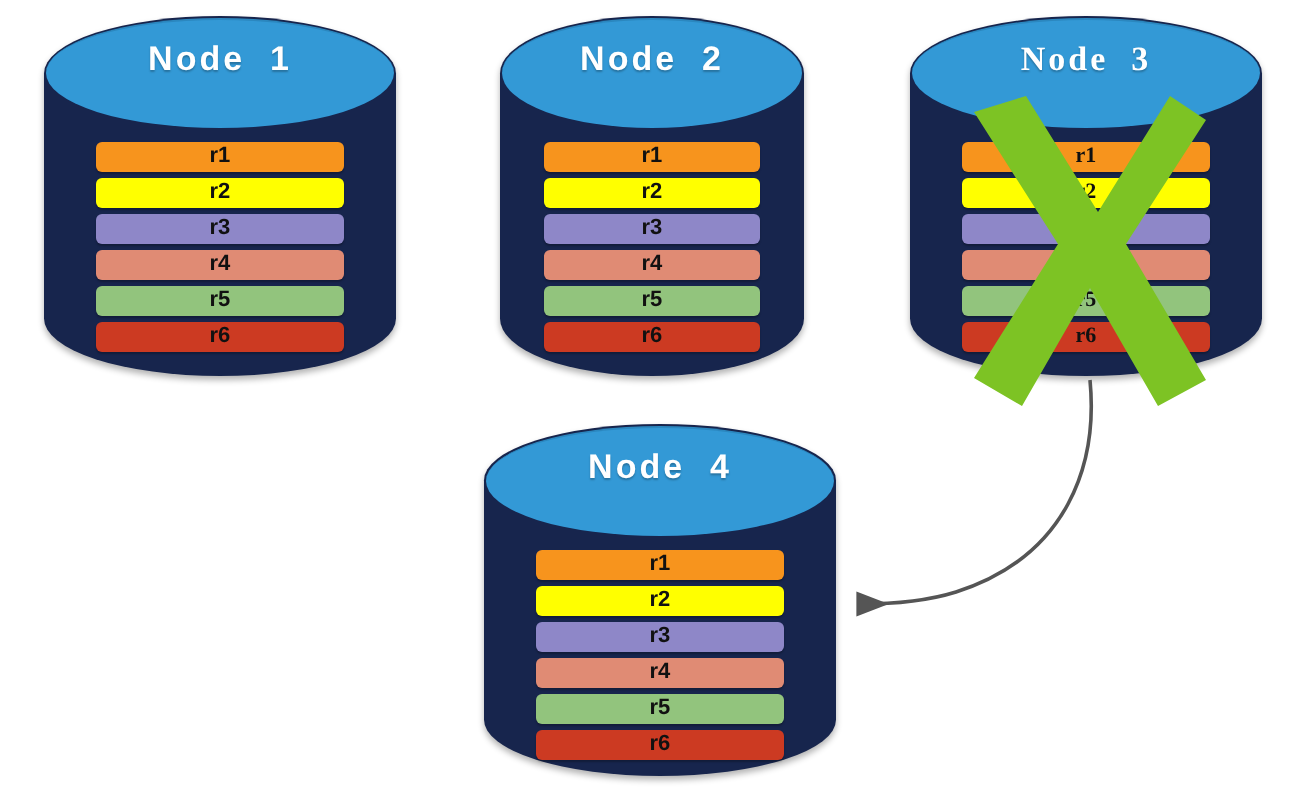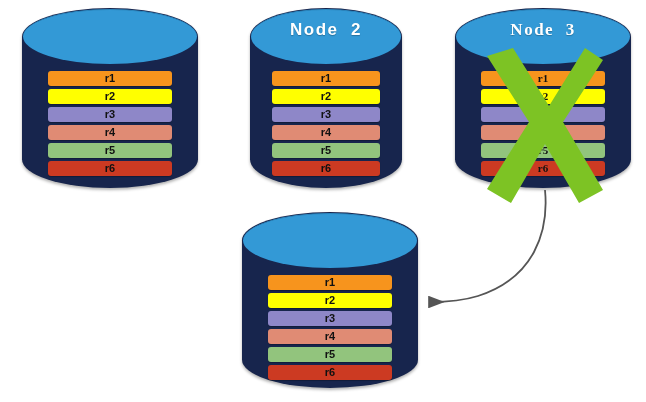--- a/index.html
+++ b/index.html
@@ -96,20 +96,21 @@
   }
 </style>
 </head>
 <body>
 
 <div id="stage">
 
   <div class="node" style="left:22px; top:8px; width:176px; height:180px;">
     <div class="node-body"></div>
     <div class="node-top"></div>
+    <div class="node-title">Node  1</div>
     <div class="rows">
       <div class="row" style="background:#f7941d;">r1</div>
       <div class="row" style="background:#ffff00;">r2</div>
       <div class="row" style="background:#8e87c8;">r3</div>
       <div class="row" style="background:#e08b74;">r4</div>
       <div class="row" style="background:#92c47d;">r5</div>
       <div class="row" style="background:#cc3a22;">r6</div>
     </div>
   </div>
 
@@ -141,20 +142,21 @@
     </div>
 
     <svg class="x-mark" style="left:28px; top:40px;" width="124" height="155" viewBox="0 0 124 155">
       <polygon points="4,8 30,0 66,58 102,0 120,12 80,74 120,142 96,155 62,96 28,155 4,141 46,74" fill="#7dc324"></polygon>
     </svg>
   </div>
 
   <div class="node" style="left:242px; top:212px; width:176px; height:176px;">
     <div class="node-body"></div>
     <div class="node-top"></div>
+    <div class="node-title">Node  4</div>
     <div class="rows">
       <div class="row" style="background:#f7941d;">r1</div>
       <div class="row" style="background:#ffff00;">r2</div>
       <div class="row" style="background:#8e87c8;">r3</div>
       <div class="row" style="background:#e08b74;">r4</div>
       <div class="row" style="background:#92c47d;">r5</div>
       <div class="row" style="background:#cc3a22;">r6</div>
     </div>
   </div>
 

